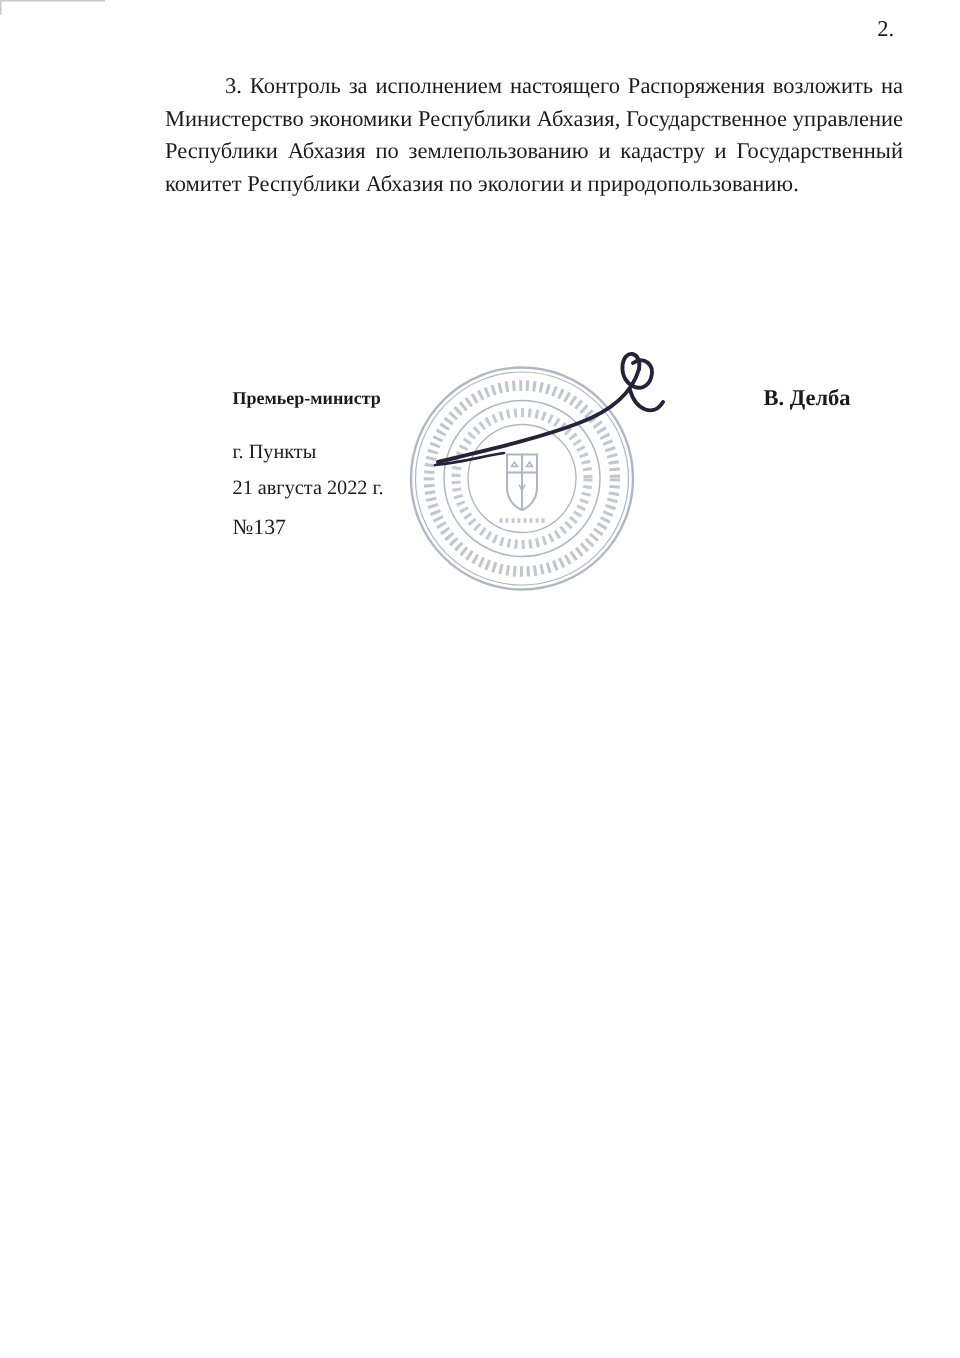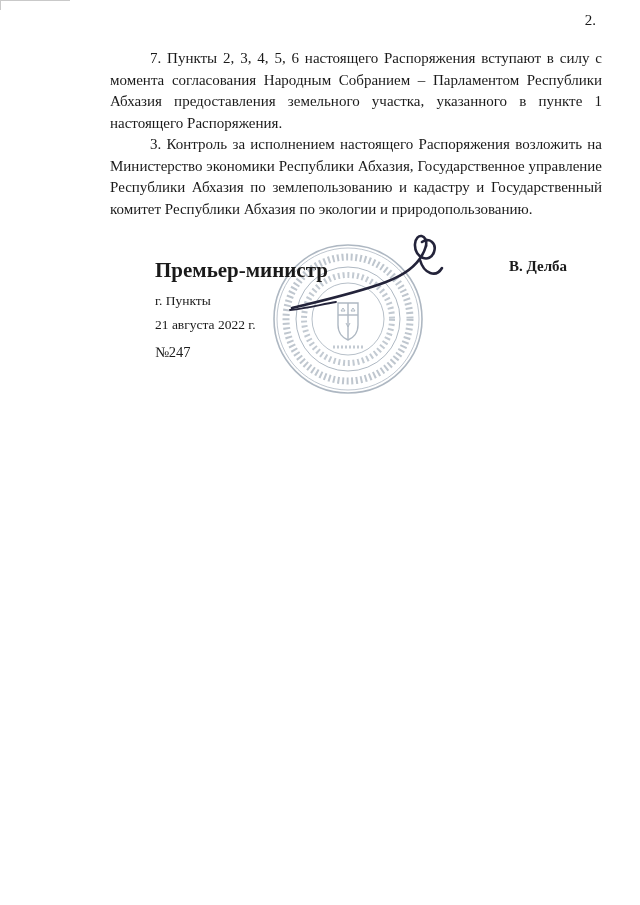--- a/index.html
+++ b/index.html
@@ -45,21 +45,21 @@
     text-align: justify;
   }
   .body-text p {
     margin: 0;
     text-indent: 40px;
   }
   .sig-title {
     position: absolute;
     left: 155px;
     top: 258px;
-    font-size: 21px;
+    font-size: 12px;
     font-weight: bold;
   }
   .sig-name {
     position: absolute;
     left: 509px;
     top: 258px;
     font-size: 15px;
     font-weight: bold;
     text-align: right;
   }
@@ -101,21 +101,20 @@
 <body>
 
 <div class="page">
 
   <div class="scan-edge-top"></div>
   <div class="scan-edge-left"></div>
 
   <div class="page-number">2.</div>
 
   <div class="body-text">
-    <p>7. Пункты 2, 3, 4, 5, 6 настоящего Распоряжения вступают в силу с момента согласования Народным Собранием – Парламентом Республики Абхазия предоставления земельного участка, указанного в пункте 1 настоящего Распоряжения.</p>
     <p>3. Контроль за исполнением настоящего Распоряжения возложить на Министерство экономики Республики Абхазия, Государственное управление Республики Абхазия по землепользованию и кадастру и Государственный комитет Республики Абхазия по экологии и природопользованию.</p>
   </div>
 
   <svg class="seal" viewBox="0 0 156 156">
     <g fill="none" stroke="#93a0ae" stroke-width="1.6">
       <circle cx="78" cy="78" r="74"></circle>
       <circle cx="78" cy="78" r="71" stroke-width="0.8"></circle>
       <circle cx="78" cy="78" r="52" stroke-width="1"></circle>
       <circle cx="78" cy="78" r="36" stroke-width="0.9"></circle>
 
@@ -143,15 +142,15 @@
       <path d="M156 28 C 158 16, 146 14, 145 26 C 144 40, 160 46, 164 34 C 167 25, 159 19, 152 24"></path>
       <path d="M150 42 C 154 56, 166 60, 172 50"></path>
       <path d="M20 92 C 40 90, 52 86, 66 84" stroke-width="1.8"></path>
     </g>
   </svg>
 
   <div class="sig-title">Премьер-министр</div>
   <div class="sig-name">В. Делба</div>
   <div class="sig-city">г. Пункты</div>
   <div class="sig-date">21 августа 2022 г.</div>
-  <div class="sig-number">№247</div>
+  <div class="sig-number">№137</div>
 
 </div>
 
 </body></html>

